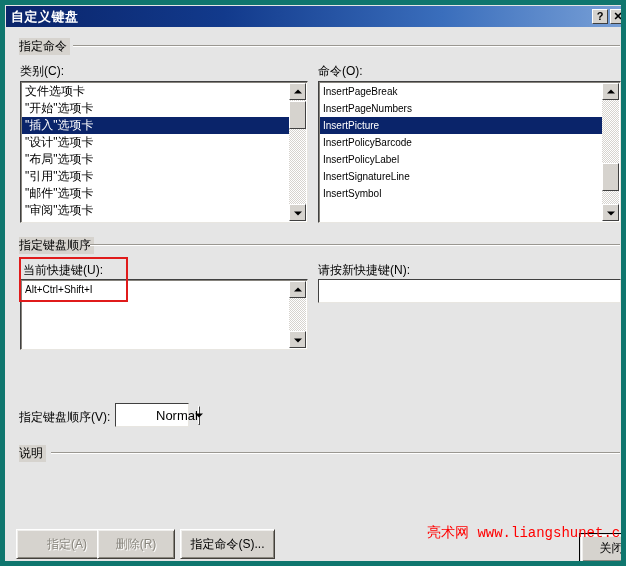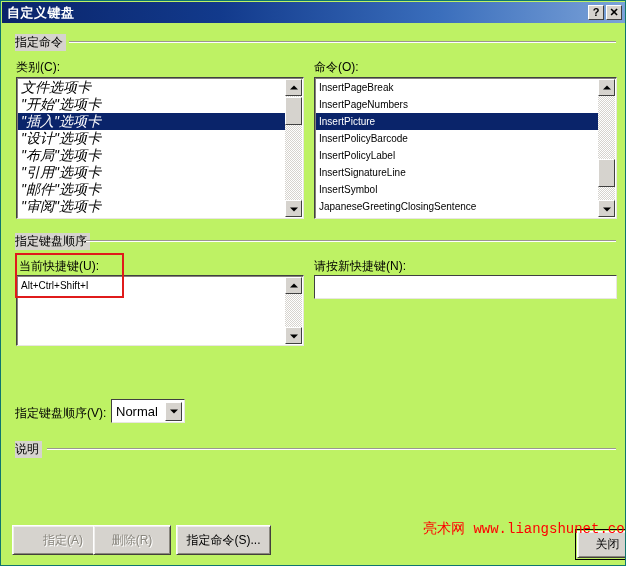--- a/index.html
+++ b/index.html
@@ -10,22 +10,22 @@
   body {
     font-family: "Liberation Sans", "DejaVu Sans", sans-serif;
     font-size: 12px;
     color: #000000;
   }
   #dialog {
     position: relative;
     width: 626px;
     height: 566px;
     box-sizing: border-box;
-    background: #bef264;
-    border: 1px solid #0f766e;
+    background: #e5e5e5;
+    border: 5px solid #0f766e;
     overflow: hidden;
   }
 
   
   .titlebar {
     position: absolute;
     left: 1px; top: 1px;
     width: 624px; height: 21px;
     background: linear-gradient(to right, #0a246a 0%, #123a8c 35%, #3a6ebc 70%, #7ba2d8 100%);
     display: flex;
@@ -121,21 +121,21 @@
     padding-left: 3px;
     font-size: 10px;
     white-space: nowrap;
     color: #000;
     cursor: default;
   }
   .list-row.sel {
     background: #0a246a;
     color: #ffffff;
   }
-  .list-row.cjk { font-size: 14px; font-style: italic; }
+  .list-row.cjk { font-size: 12px; }
 
   
   .vscroll {
     position: absolute;
     top: 1px; right: 1px; bottom: 1px;
     width: 17px;
     background-color: #d6d3ce;
     background-image:
       linear-gradient(45deg, #ffffff 25%, transparent 25%, transparent 75%, #ffffff 75%),
       linear-gradient(45deg, #ffffff 25%, transparent 25%, transparent 75%, #ffffff 75%);
@@ -203,20 +203,21 @@
   .combo {
     position: absolute;
     box-sizing: border-box;
     background: #ffffff;
     border-top: 1px solid #404040;
     border-left: 1px solid #404040;
     border-right: 1px solid #e8e6e1;
     border-bottom: 1px solid #e8e6e1;
     display: flex;
     align-items: center;
+    padding-left: 36px;
   }
   .combo-value {
     flex: 1;
     padding-left: 4px;
     font-size: 13px;
     white-space: nowrap;
     color: #000;
   }
   .combo-btn {
     width: 17px;
@@ -340,21 +341,20 @@
 
   <div class="sunken" style="left:313px; top:76px; width:303px; height:142px;">
     <div class="listpane" id="cmd-list">
         <div class="list-row">InsertPageBreak</div>
         <div class="list-row">InsertPageNumbers</div>
         <div class="list-row sel">InsertPicture</div>
         <div class="list-row">InsertPolicyBarcode</div>
         <div class="list-row">InsertPolicyLabel</div>
         <div class="list-row">InsertSignatureLine</div>
         <div class="list-row">InsertSymbol</div>
-        <div class="list-row">JapaneseGreetingClosingSentence</div>
       </div>
     <div class="vscroll">
       <div class="sb-btn up">
           <span class="arrow up"></span>
         </div>
       <div class="sb-thumb" style="top:80px; height:28px;"></div>
       <div class="sb-btn down">
           <span class="arrow down"></span>
         </div>
     </div>

